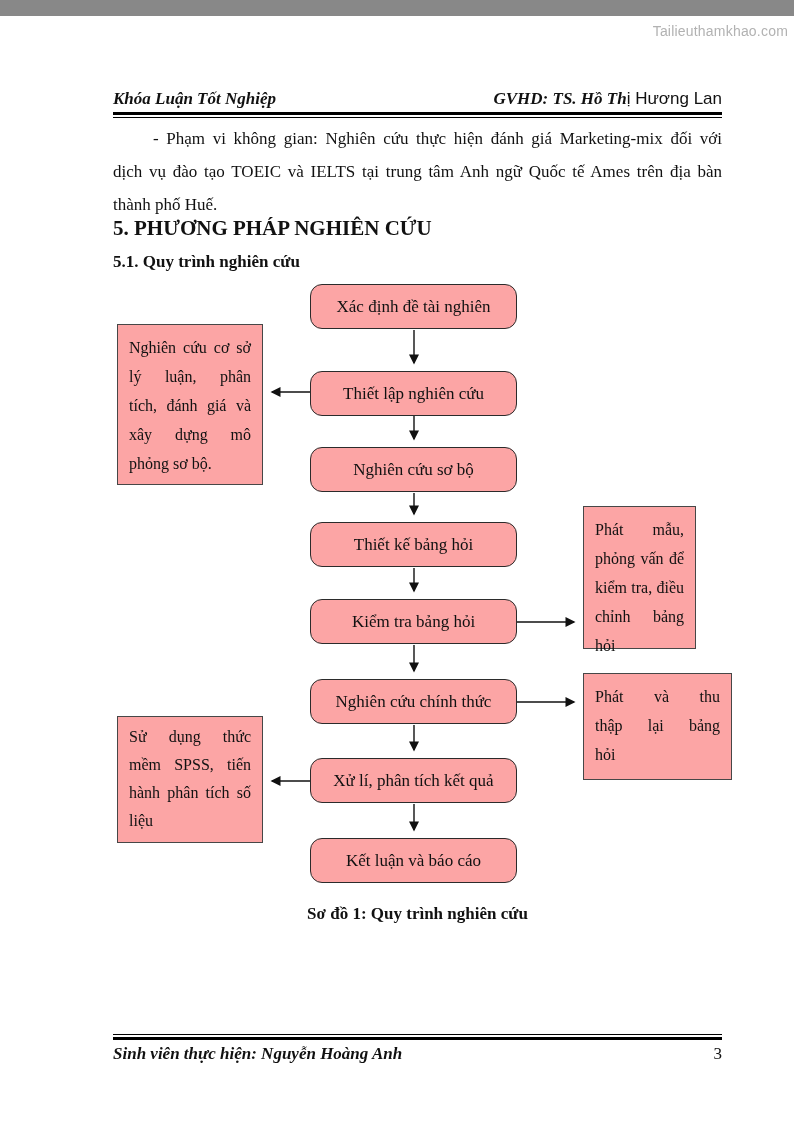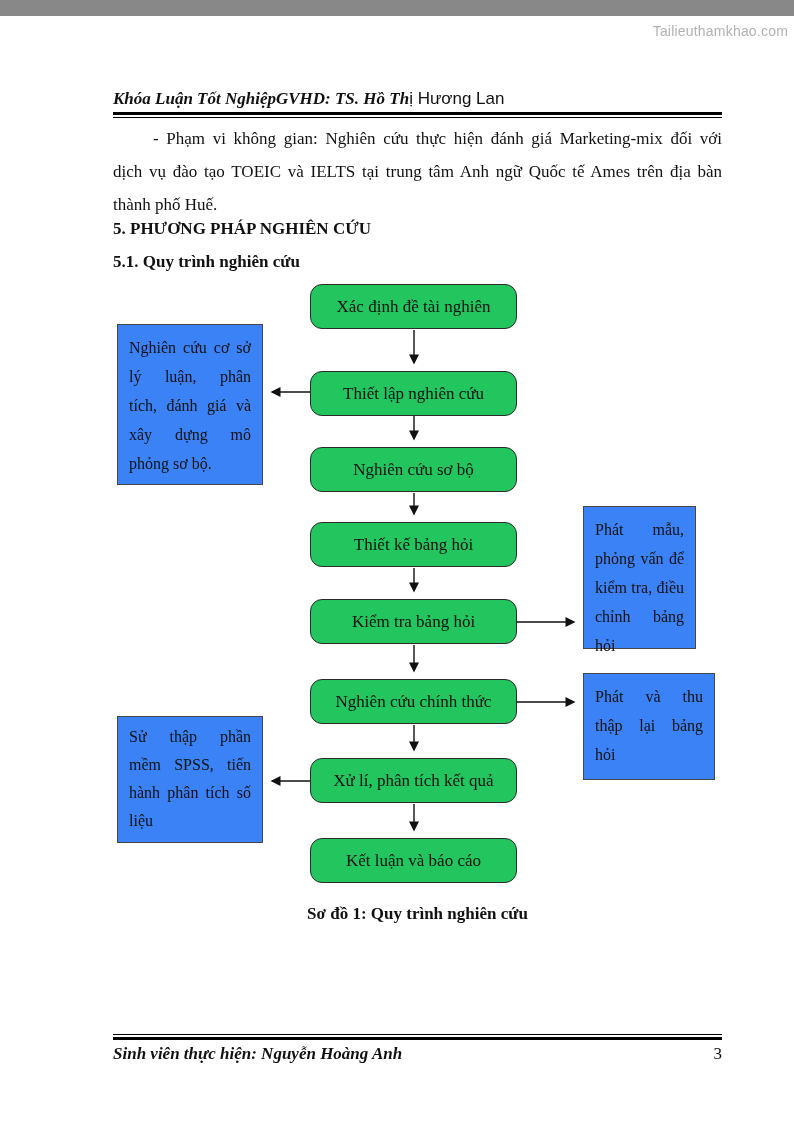--- a/index.html
+++ b/index.html
@@ -13,56 +13,56 @@
     overflow:hidden;
   }
   .watermark{
     position:absolute;top:7px;right:6px;
     font-family:"Liberation Sans", sans-serif;
     font-size:14px;color:#b2b2b2;letter-spacing:.2px;
   }
   
   .hdr{
     position:absolute;left:113px;top:73px;width:609px;
-    display:flex;justify-content:flex-start;align-items:baseline;
+    display:flex;justify-content:space-between;align-items:baseline;
     font-size:17px;
   }
   .hdr-left{font-weight:bold;font-style:italic;}
   .hdr-right-serif{font-weight:bold;font-style:italic;}
   .hdr-right-sans{font-family:"Liberation Sans", sans-serif;font-weight:normal;font-style:normal;}
   .hdr-rule{
     position:absolute;left:113px;top:96px;width:609px;height:2px;
     border-top:3px solid #000;border-bottom:1px solid #000;
   }
   
   .para{position:absolute;left:113px;top:106px;width:609px;font-size:17px;line-height:33px;}
   .pline{text-align:justify;text-align-last:justify;}
   .pline.first{text-indent:40px;}
   .pline.last{text-align-last:left;}
-  .h1{position:absolute;left:113px;top:196px;width:609px;font-size:17px;font-weight:bold;line-height:33px;}
+  .h1{position:absolute;left:113px;top:196px;width:609px;font-size:21px;font-weight:bold;line-height:33px;}
   .h2{position:absolute;left:113px;top:229px;width:609px;font-size:17px;font-weight:bold;line-height:33px;}
   
   .flow-svg{position:absolute;left:0;top:0;width:794px;height:1123px;pointer-events:none;}
   .step{
     position:absolute;left:310px;width:207px;height:45px;
-    border:1.6px solid #2b2b2b;border-radius:12px;background:#22c55e;
+    border:1.6px solid #2b2b2b;border-radius:12px;background:#fca5a5;
     display:flex;align-items:center;justify-content:center;
     font-size:17px;box-sizing:border-box;
   }
   .s0{top:268px}.s1{top:355px}.s2{top:431px}.s3{top:506px}
   .s4{top:583px}.s5{top:663px}.s6{top:742px}.s7{top:822px}
   .note{
-    position:absolute;border:1.8px solid #474747;background:#3b82f6;
+    position:absolute;border:1.8px solid #474747;background:#fca5a5;
     box-sizing:border-box;font-size:16px;padding:8px 11px 0 11px;
   }
   .note .jline{text-align:justify;text-align-last:justify;line-height:29px;}
   .note .jline.last{text-align-last:left;}
   .note-lt{left:117px;top:308px;width:146px;height:161px;}
   .note-rt{left:583px;top:490px;width:113px;height:143px;}
-  .note-rb{left:583px;top:657px;width:132px;height:107px;}
+  .note-rb{left:583px;top:657px;width:149px;height:107px;}
   .note-lb{left:117px;top:700px;width:146px;height:127px;padding-top:6px;}
   .note-lb .jline{line-height:28px;}
   .caption{
     position:absolute;left:113px;top:888px;width:609px;
     text-align:center;font-weight:bold;font-size:17px;font-family:Liberation Serif, serif;
   }
   
   .ftr-rule{
     position:absolute;left:113px;top:1018px;width:609px;height:2px;
     border-top:1px solid #000;border-bottom:3px solid #000;
@@ -159,21 +159,21 @@
     <div class="jline last">chỉnh bảng hỏi</div>
   </div>
 
   <div class="note note-rb">
     <div class="jline">Phát và thu</div>
     <div class="jline">thập lại bảng</div>
     <div class="jline last">hỏi</div>
   </div>
 
   <div class="note note-lb">
-    <div class="jline">Sử thập phần</div>
+    <div class="jline">Sử dụng thức</div>
     <div class="jline">mềm SPSS, tiến</div>
     <div class="jline">hành phân tích số</div>
     <div class="jline last">liệu</div>
   </div>
 
   <div class="caption">Sơ đồ 1: Quy trình nghiên cứu</div>
 
   <div class="ftr-rule"></div>
   <div class="ftr">
     <span class="ftr-left">Sinh viên thực hiện: Nguyễn Hoàng Anh</span>

